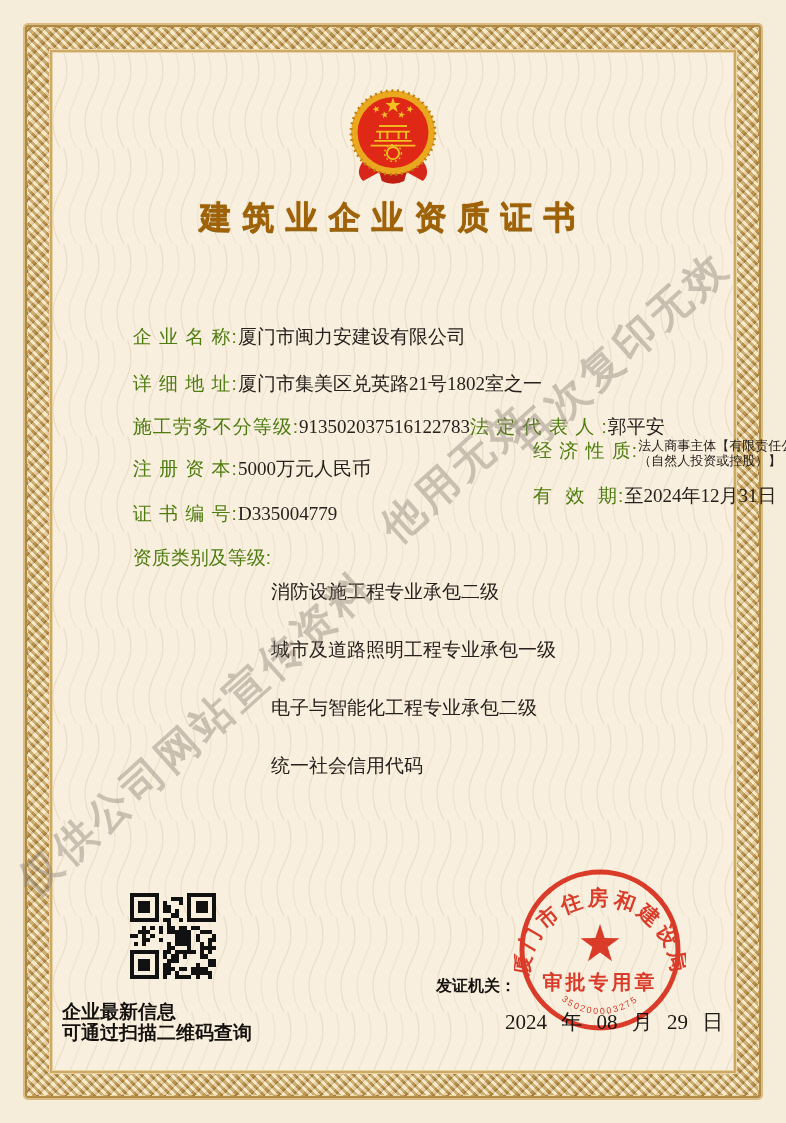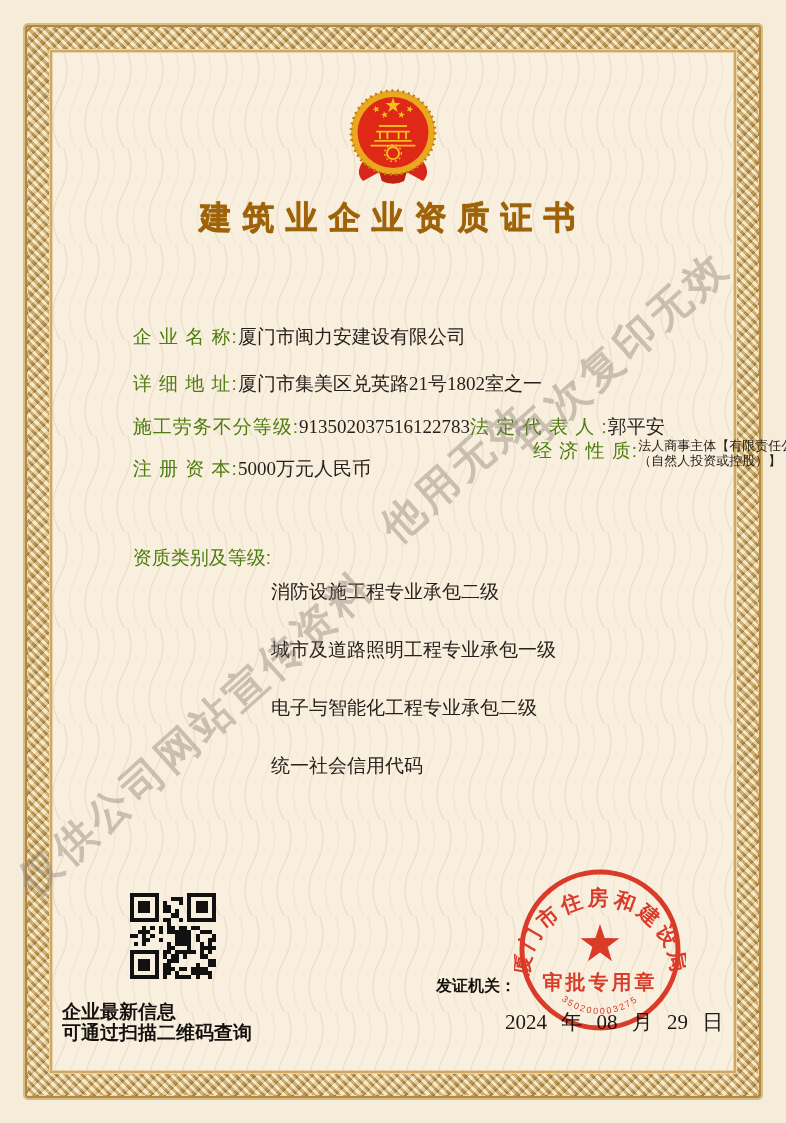--- a/index.html
+++ b/index.html
@@ -115,20 +115,24 @@
 
   <div class="row" style="top:396px;">
     <span class="lbl">施工劳务不分等级:</span><span class="val">913502037516122783</span><span class="lbl">法 定 代 表 人 :</span><span class="val">郭平安</span>
   </div>
 
   <div class="row" style="top:438px;width:660px;">
     <span class="lbl">注 册 资 本:</span><span class="val">5000万元人民币</span>
     <span class="pair2"><span class="lbl">经 济 性 质:</span><span class="small-val"><span>法人商事主体【有限责任公司</span><br><span>（自然人投资或控股）】</span></span></span>
   </div>
 
+  <div class="row" style="top:483px;width:660px;">
+    <span class="lbl">证 书 编 号:</span><span class="val">D335004779</span>
+    <span class="pair2"><span class="lbl">有  效  期:</span><span class="val">至2024年12月31日</span></span>
+  </div>
 
   <div class="row" style="top:527px;">
     <span class="lbl" style="letter-spacing:0;">资质类别及等级:</span><span class="qual-list">
       <span class="val">消防设施工程专业承包二级</span>
       <span class="val">城市及道路照明工程专业承包一级</span>
       <span class="val">电子与智能化工程专业承包二级</span>
       <span class="val">统一社会信用代码</span>
     </span>
   </div>
 

